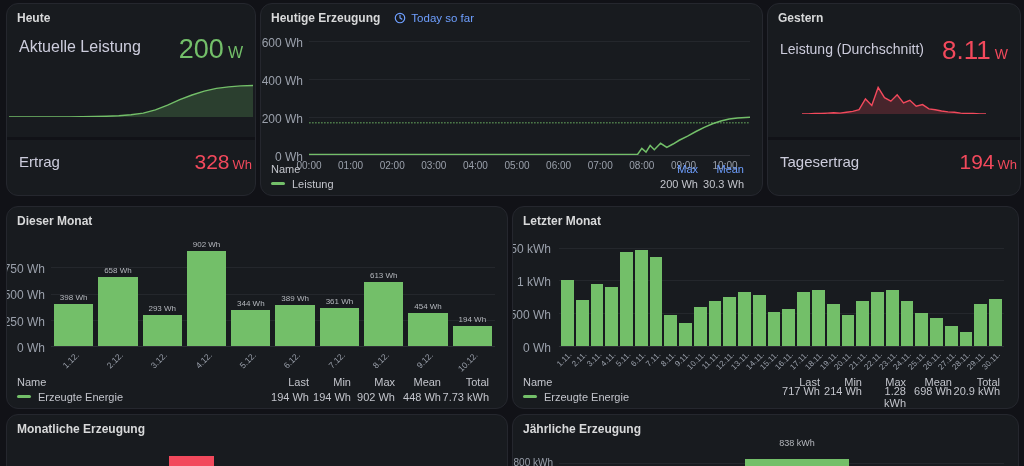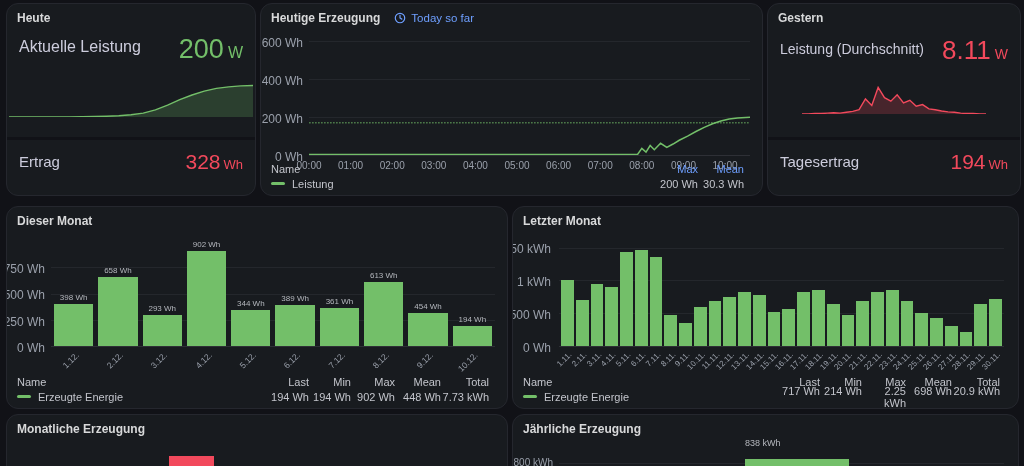--- a/index.html
+++ b/index.html
@@ -22,21 +22,21 @@
   .stat-value.red{color:var(--red,#f2495c)}
   .p-heute .lbl1{left:12px;top:34px;font-size:16px}
   .p-heute .val1{right:12px;top:30px}
   .p-heute .val1 .num{font-size:27px}
   .p-heute .val1 .unit{font-size:16px;margin-left:4px}
   .spark{position:absolute}
   .p-heute .spark1{left:2px;right:2px;top:80px;height:33px}
   .divider{position:absolute;left:0;right:0;height:3px;background:var(--bg,#111217)}
   .d1{top:133px}
   .lbl2{left:12px;top:149px;font-size:15px}
-  .val2{right:12px;top:146px}
+  .val2{right:3px;top:146px}
   .val2 .num{font-size:21px}
   .val2 .unit{font-size:13px;margin-left:3px}
   .p-gestern .lbl1{left:12px;top:37px;font-size:14px}
   .p-gestern .val1{right:12px;top:31px}
   .p-gestern .val1 .num{font-size:26px}
   .p-gestern .val1 .unit{font-size:14px;margin-left:4px}
   .p-gestern .sparkg{left:34px;right:34px;top:80px;height:30px}
 
   .panel-head{position:absolute;left:10px;top:7px;display:flex;align-items:center;gap:14px}
   .panel-head .panel-title{position:static}
@@ -74,21 +74,21 @@
   .barwrap{flex:1;position:relative;height:100%;display:flex;align-items:flex-end}
   .bar{width:100%}
   .vlabel{position:absolute;left:50%;transform:translateX(-50%);font-size:8px;color:#b4b7bd;white-space:nowrap}
   .xlabel{position:absolute;top:calc(100% + 4px);right:50%;transform:rotate(-45deg);transform-origin:top right;font-size:8.5px;color:var(--muted,#9aa0ab);white-space:nowrap}
   .p-letzter .xlabel{font-size:8px}
 
   .partial-bar{position:absolute}
   .p-monat .red-bar{left:162px;top:41px;width:45px;height:120px;background:var(--red,#f2495c)}
   .p-jahr .yr-tick{position:absolute;left:0;top:42px;width:40px;text-align:right;font-size:10px;color:var(--muted,#9aa0ab)}
   .p-jahr .yr-grid{position:absolute;left:46px;right:14px;top:48px;height:1px;background:var(--grid,rgba(204,204,220,0.07))}
-  .p-jahr .yr-label{position:absolute;left:232px;top:23px;width:104px;text-align:left;font-size:9px;color:#b4b7bd}
+  .p-jahr .yr-label{position:absolute;left:232px;top:23px;width:104px;text-align:center;font-size:9px;color:#b4b7bd}
   .p-jahr .green-bar{left:232px;top:44px;width:104px;height:120px;background:var(--green,#73bf69)}
 </style>
 </head>
 <body>
 
 <div class="dashboard">
 
   <section class="panel p-heute">
     <div class="panel-title">Heute</div>
     <div class="stat-label lbl1">Aktuelle Leistung</div>
@@ -432,21 +432,21 @@
         </span>
       </div>
       <div class="lrow">
         <span class="lname series">
           <i class="dash"></i>
           <span>Erzeugte Energie</span>
         </span>
         <span class="lcols">
           <span class="cb-last">717 Wh</span>
           <span class="cb-min">214 Wh</span>
-          <span class="cb-max">2.25 kWh</span>
+          <span class="cb-max">1.28 kWh</span>
           <span class="cb-mean">698 Wh</span>
           <span class="cb-total">20.9 kWh</span>
         </span>
       </div>
     </div>
   </section>
 
   <section class="panel p-monat">
     <div class="panel-title">Monatliche Erzeugung</div>
     <div class="partial-bar red-bar"></div>

